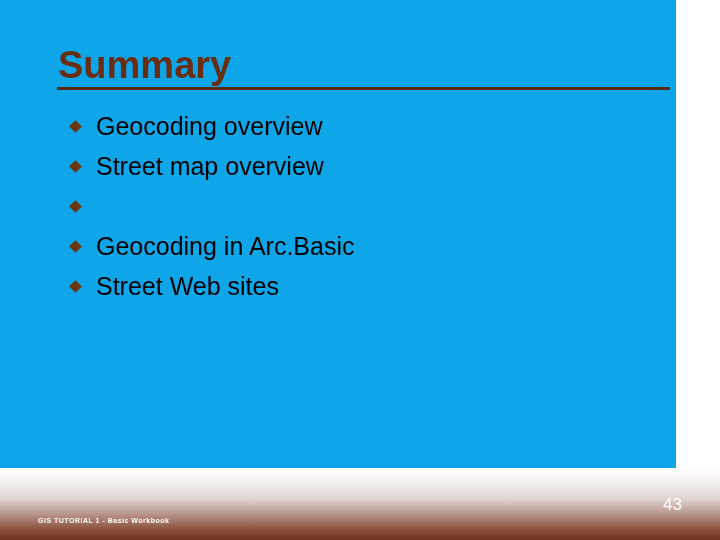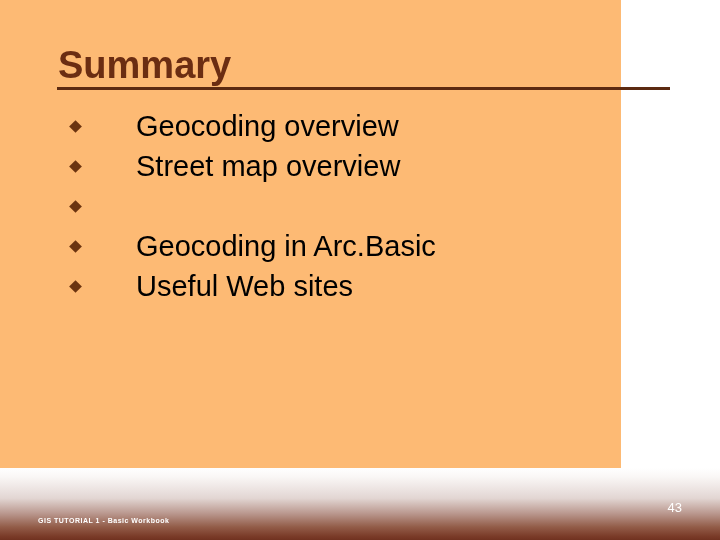--- a/index.html
+++ b/index.html
@@ -8,23 +8,23 @@
   }
   body {
     width: 720px;
     height: 540px;
     background: #ffffff;
     font-family: "Liberation Sans", sans-serif;
     overflow: hidden;
   }
   #slide {
     position: relative;
-    width: 621px;
+    width: 676px;
     height: 540px;
-    background: #fdba74;
+    background: #0ea5e9;
   }
 
   
   #slide-title {
     position: absolute;
     left: 58px;
     top: 44px;
     font-size: 38px;
     font-weight: bold;
     color: #6b2d12;
@@ -62,25 +62,24 @@
     position: absolute;
     left: 11px;
     top: 50%;
     width: 9px;
     height: 9px;
     margin-top: -4px;
     background: #6b3410;
     transform: rotate(45deg);
   }
   .bullet-text {
-    font-size: 29px;
+    font-size: 25px;
     color: #000000;
     line-height: 28px;
     white-space: nowrap;
-    margin-left: 40px;
   }
 
   
   #footer-bar {
     position: absolute;
     left: 0;
     bottom: 0;
     width: 720px;
     height: 72px;
     background: linear-gradient(to bottom,
@@ -99,21 +98,21 @@
     font-size: 7px;
     font-weight: bold;
     letter-spacing: 0.5px;
     color: #ffffff;
     white-space: nowrap;
   }
   #footer-page-number {
     position: absolute;
     right: 38px;
     bottom: 25px;
-    font-size: 13px;
+    font-size: 17px;
     color: #ffffff;
     white-space: nowrap;
   }
 </style>
 </head>
 <body>
 
 <div id="slide">
 
   <div id="slide-title">Summary</div>
@@ -131,21 +130,21 @@
     </li>
     <li class="bullet-item">
       <span class="bullet-marker"></span>
     </li>
     <li class="bullet-item">
       <span class="bullet-marker"></span>
       <span class="bullet-text">Geocoding in Arc.Basic</span>
     </li>
     <li class="bullet-item">
       <span class="bullet-marker"></span>
-      <span class="bullet-text">Useful Web sites</span>
+      <span class="bullet-text">Street Web sites</span>
     </li>
   </ul>
 
   <div id="footer-bar">
     <div id="footer-text">GIS TUTORIAL 1 - Basic Workbook</div>
     <div id="footer-page-number">43</div>
   </div>
 
 </div>
 

